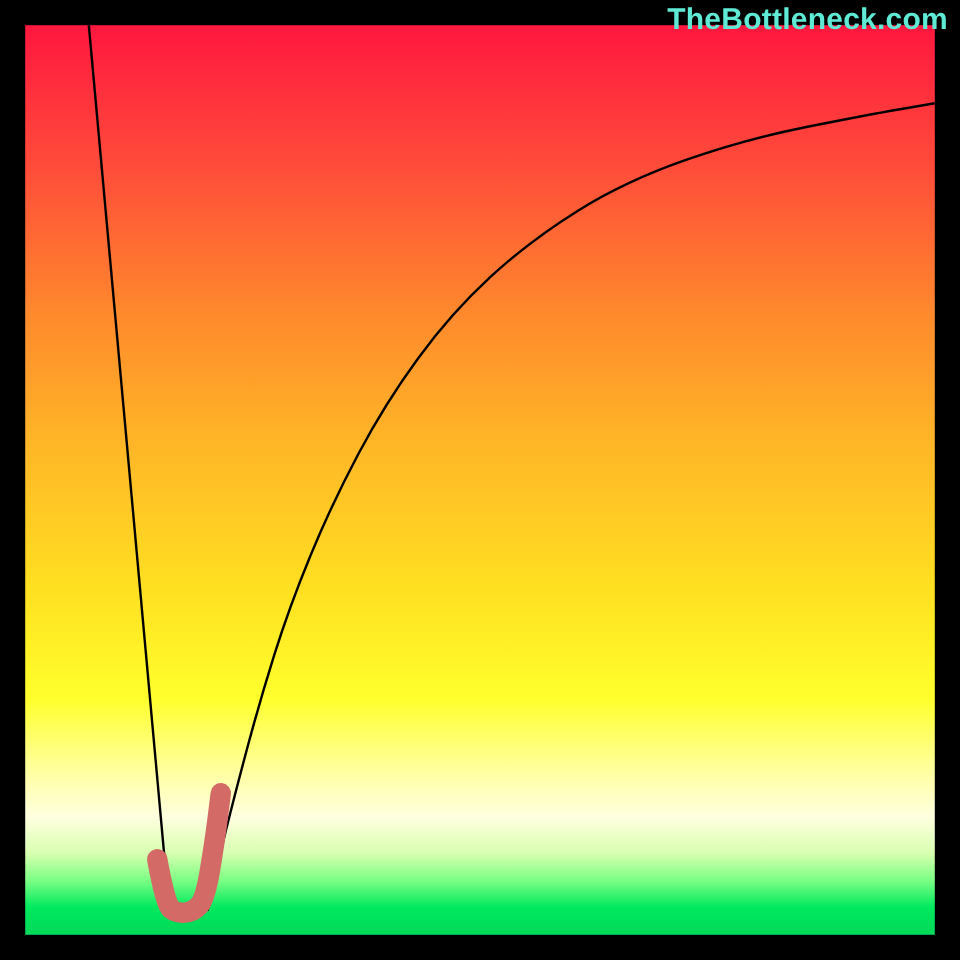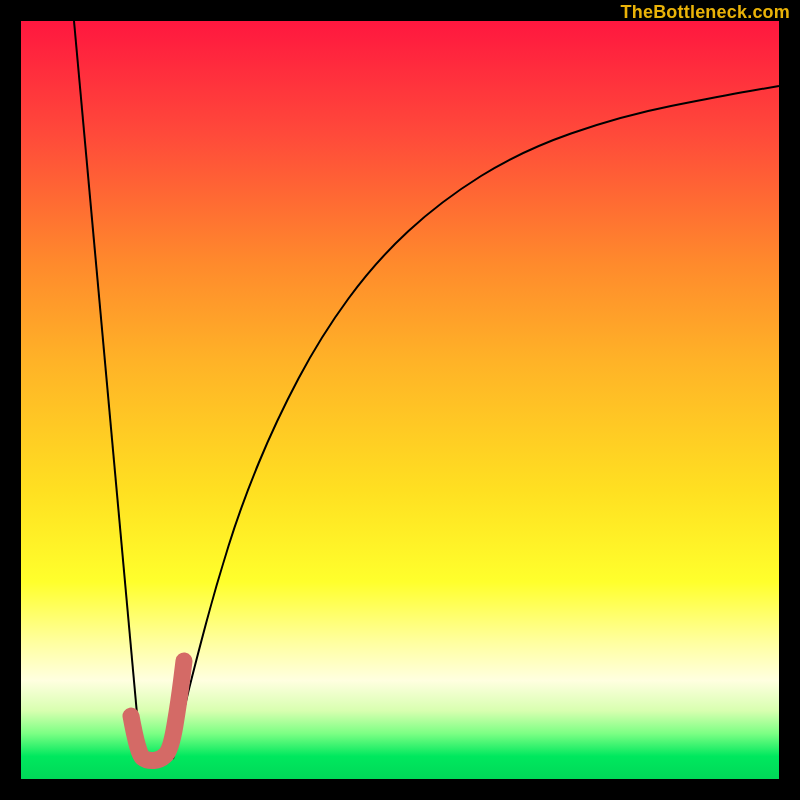--- a/index.html
+++ b/index.html
@@ -36,23 +36,23 @@
       #7cff84 94%,
       #00e85e 97%,
       #00d858 100%
     );
   }
   .watermark {
     position: absolute;
     top: 2px;
     right: 10px;
     font-family: Arial, Helvetica, sans-serif;
-    font-size: 18px;
+    font-size: 25px;
     font-weight: 600;
-    color: #eab308;
+    color: #5eead4;
     letter-spacing: 0.2px;
     user-select: none;
   }
   svg.curves {
     position: absolute;
     left: 0;
     top: 0;
     width: 758px;
     height: 758px;
     overflow: visible;

